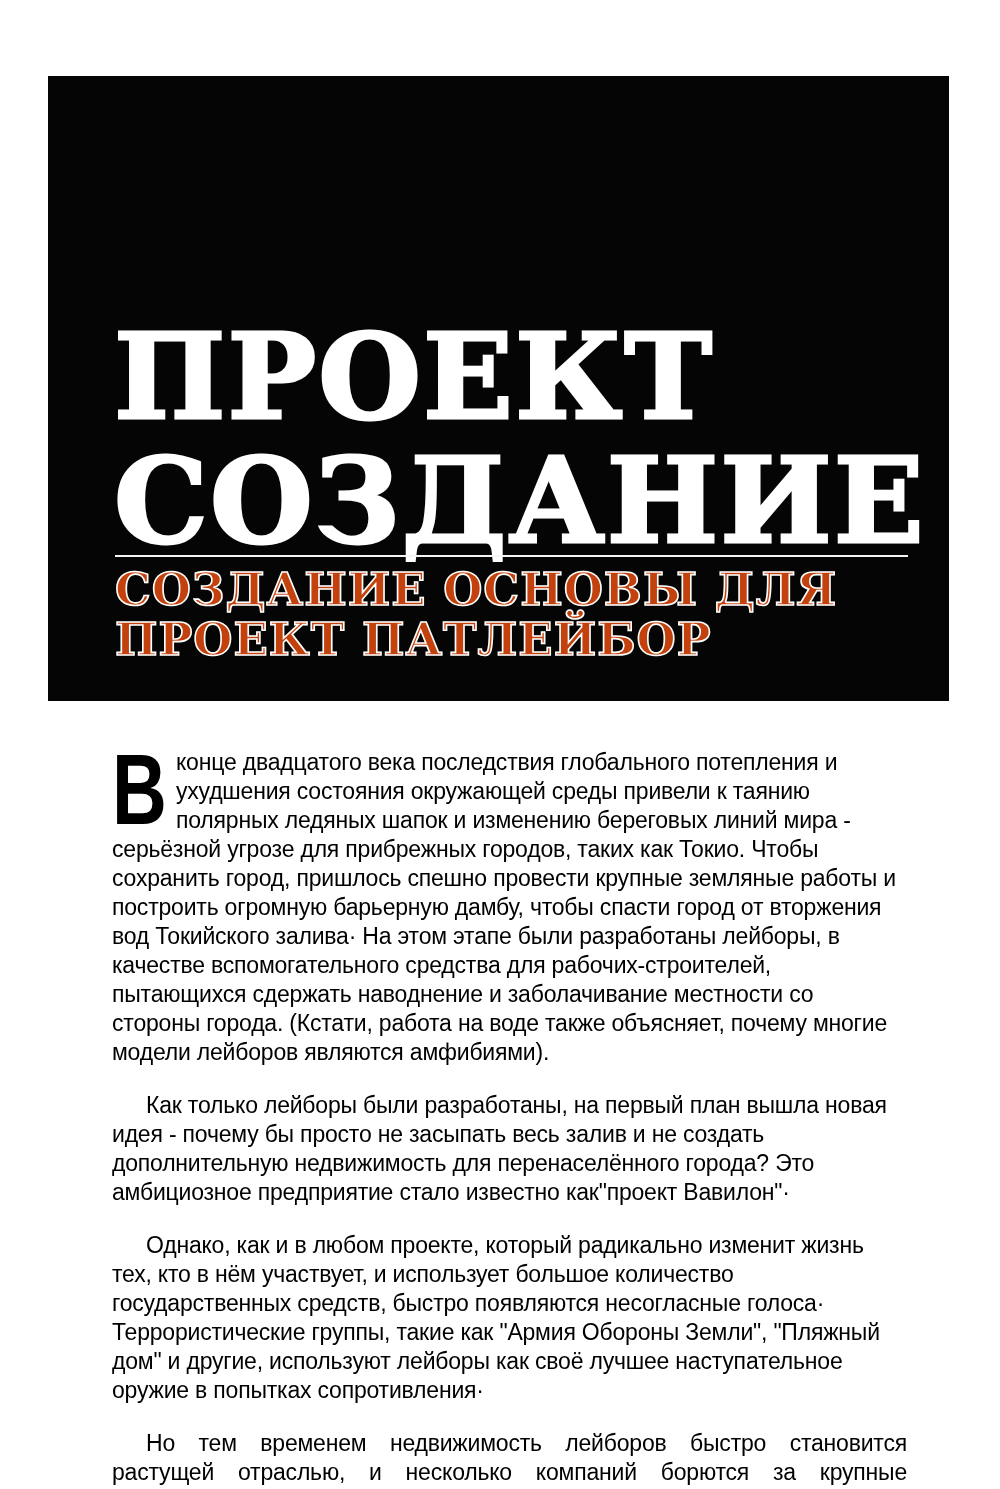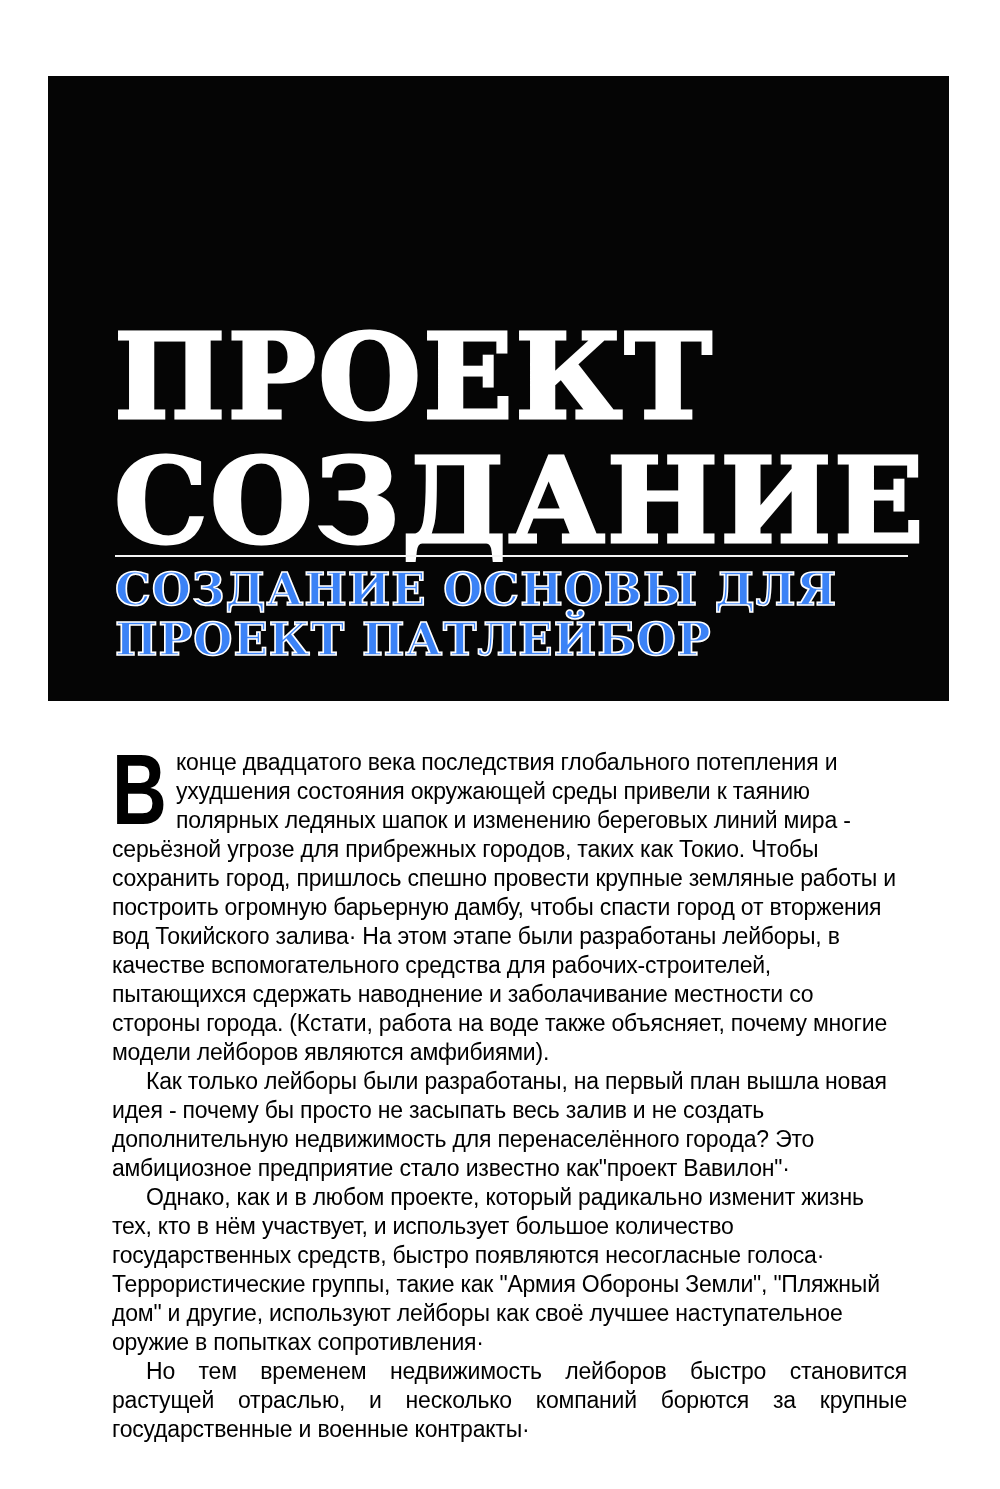--- a/index.html
+++ b/index.html
@@ -40,21 +40,21 @@
     left: 67px;
     top: 479px;
     width: 793px;
     height: 2px;
     background: #f5f5f5;
   }
   .hero-subtitle {
     position: absolute;
     left: 67px;
     top: 489px;
-    color: #3b82f6;
+    color: #c2410c;
     font-family: "DejaVu Serif", "Liberation Serif", serif;
     font-weight: bold;
     font-size: 45px;
     line-height: 50px;
     letter-spacing: 1px;
     -webkit-text-stroke: 1.6px #ffffff;
     white-space: nowrap;
   }
   
   .article {
@@ -62,21 +62,21 @@
     left: 112px;
     top: 748px;
     width: 795px;
     color: #000000;
     font-family: "Liberation Sans", sans-serif;
     font-size: 23px;
     line-height: 29px;
     letter-spacing: -0.2px;
   }
   .article p { margin: 0; text-align: left; }
-  .article p.indent { text-indent: 34px; }
+  .article p.indent { text-indent: 34px; margin-top: 24px; }
   .article p.justified { text-align: justify; }
   .dropcap {
     float: left;
     font-family: "Liberation Sans", sans-serif;
     font-weight: bold;
     font-size: 100px;
     line-height: 78px;
     height: 84px;
     width: 54px;
     margin: 2px 10px 0 0;

